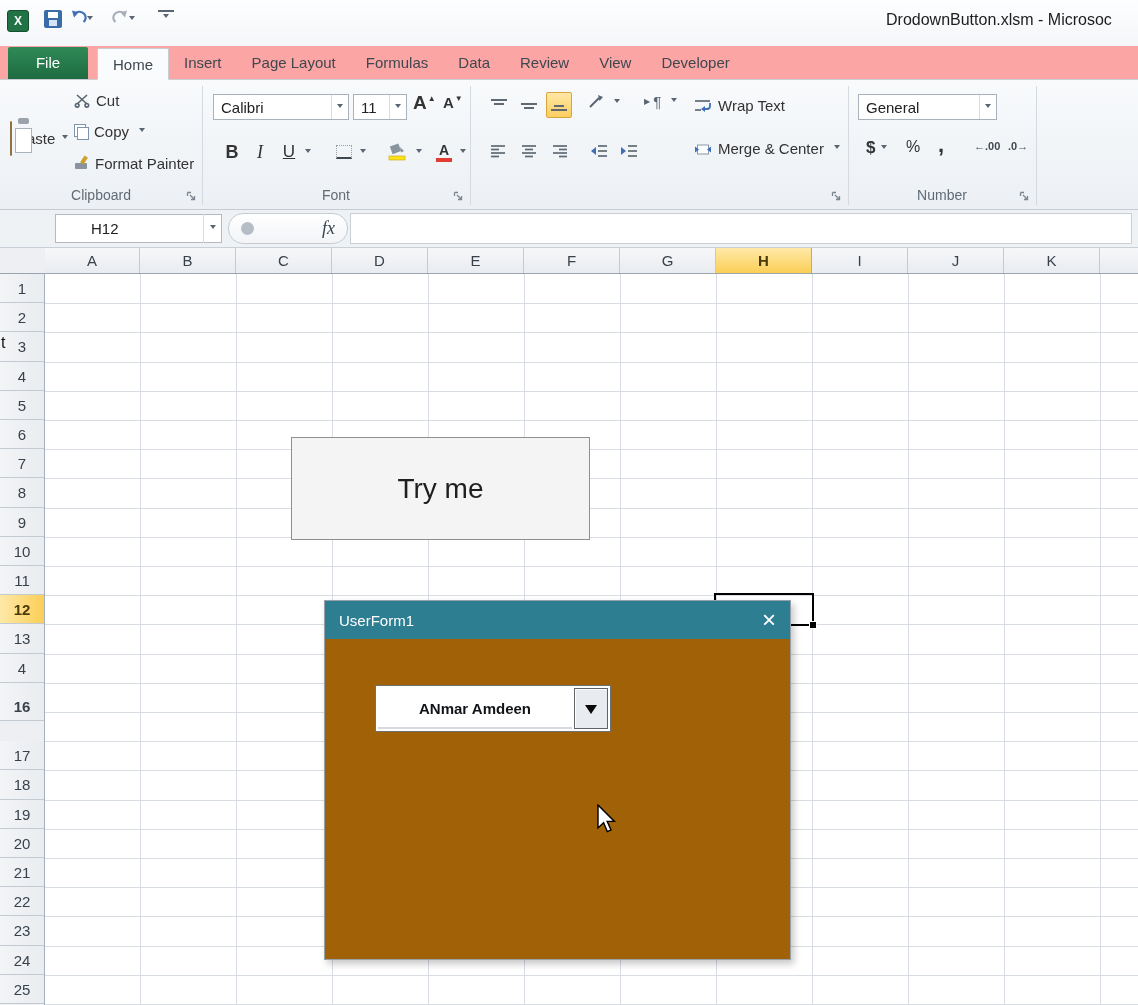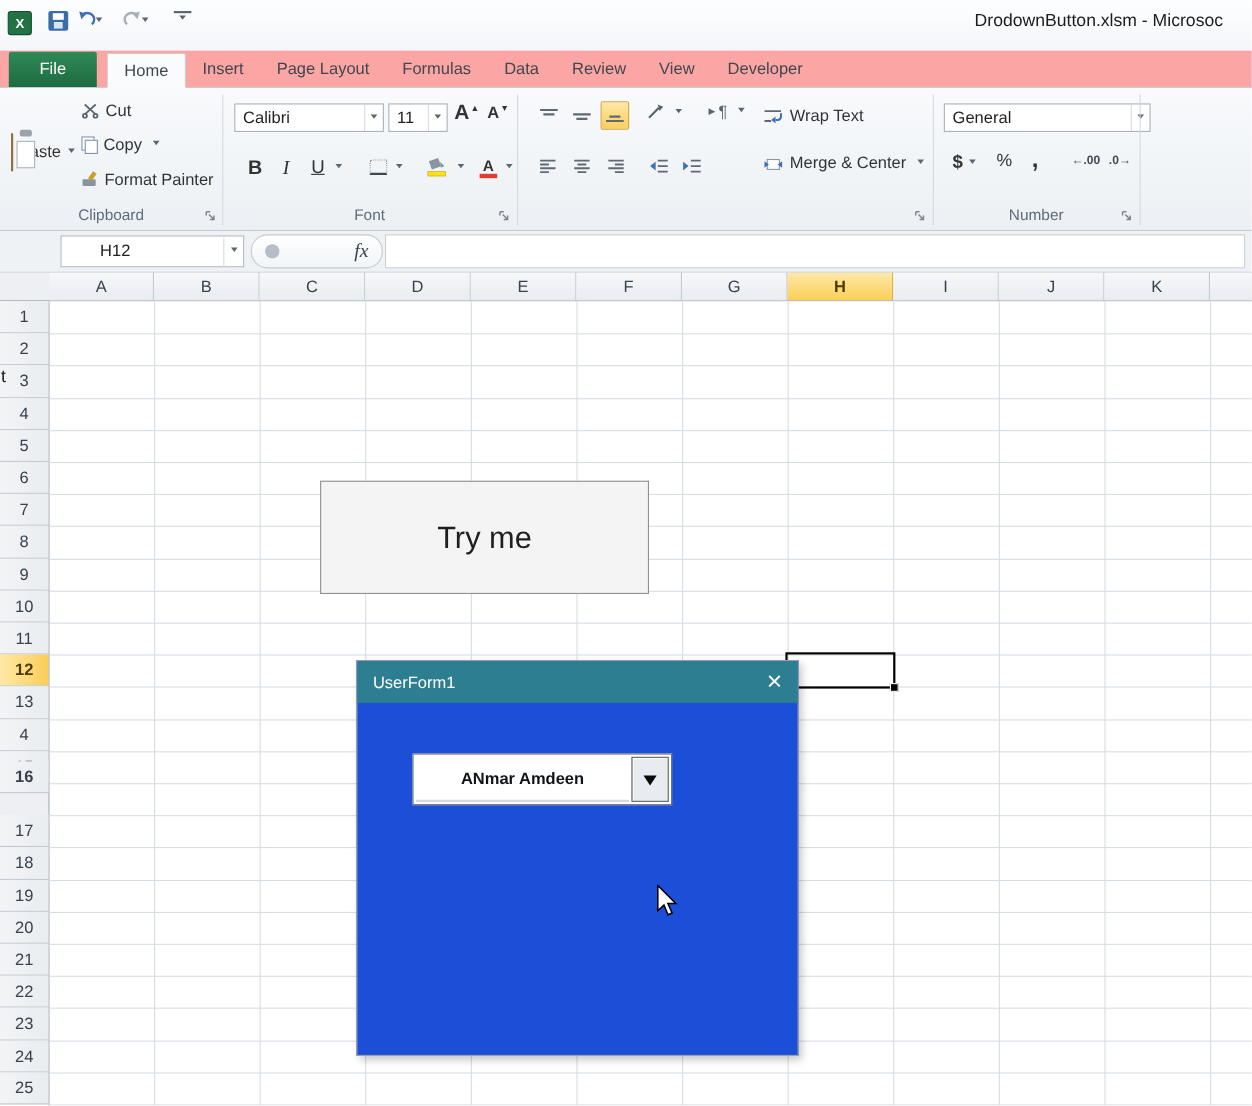--- a/index.html
+++ b/index.html
@@ -77,21 +77,21 @@
 .hline{position:absolute;left:45px;right:0;height:1px;background:#D8DDE3}
 #gutter{position:absolute;left:0;top:0;width:45px;height:731px;background:#EDEFF2;border-right:1px solid #A6B0BC}
 .rowh{position:absolute;left:0;width:44px;text-align:center;font-size:15px;color:#39424C;border-bottom:1px solid #C3CAD2;background:linear-gradient(90deg,#F3F4F6,#E9ECF0)}
 .rowh.sel{background:linear-gradient(90deg,#FFE9A8,#FBCE56);font-weight:bold;color:#4A3B0A}
 #stray-t{position:absolute;left:1px;top:60px;font-size:16px;color:#111}
 #tryme{position:absolute;left:291px;top:163px;width:299px;height:103px;background:#F4F4F4;border:1px solid #8F8F8F;display:flex;align-items:center;justify-content:center;font-size:28px;color:#1f1f1f;z-index:3;cursor:pointer}
 #selection{position:absolute;left:714px;top:319px;width:100px;height:33px;border:2px solid #000;z-index:4}
 #selection::after{content:"";position:absolute;right:-5px;bottom:-5px;width:6px;height:6px;background:#000;border:1px solid #fff}
 
 
-#userform{position:absolute;left:324px;top:600px;width:402px;height:360px;background:#1d4ed8;border:1px solid #98A0A8;box-shadow:3px 4px 7px rgba(0,0,0,.22);z-index:50}
+#userform{position:absolute;left:324px;top:600px;width:467px;height:360px;background:#a16207;border:1px solid #98A0A8;box-shadow:3px 4px 7px rgba(0,0,0,.22);z-index:50}
 #uf-title{height:38px;background:#2E7E92;display:flex;align-items:center;padding:0 14px;color:#fff;font-size:15px}
 #uf-close{margin-left:auto;font-size:24px;font-weight:300;color:#fff;line-height:20px;cursor:pointer}
 #combobox{position:absolute;left:50px;top:84px;width:236px;height:47px;background:#fff;border:1px solid #6E7277;display:flex;padding:2px}
 #combo-field{flex:1;display:flex;align-items:center;justify-content:center;font-size:15px;font-weight:600;color:#101418;background:#fff;box-shadow:inset 0 -2px 0 #D6DAE0;cursor:pointer}
 #combo-btn{width:34px;margin-left:2px;background:#E8EBEF;border:1px solid #5F6368;box-shadow:inset 1px 1px 0 #fff;display:flex;align-items:center;justify-content:center;cursor:pointer}
 #combo-btn .tri{width:0;height:0;border:6px solid transparent;border-top:9px solid #0A0A0A;margin-top:8px}
 
 #cursor{position:absolute;left:596px;top:804px;z-index:100;pointer-events:none}
 </style>
 </head>
@@ -338,21 +338,21 @@
         <polygon points="17,5.5 17,11.5 13,8.5" fill="#3E6FB8"></polygon>
       </svg>
     <span>Merge &amp; Center</span>
     <div class="caret"></div>
   </div>
   <svg class="launcher" style="left:831px" viewBox="0 0 11 11">
       <path d="M1.5 1.5 H5 M1.5 1.5 V5 M4 4 L8.5 8.5 M8.5 5 V8.5 H5" stroke="#7A8590" stroke-width="1.3" fill="none"></path>
     </svg>
   <div class="gdiv" style="left:848px"></div>
 
-  <div class="combo" style="left:858px;top:14px;width:188px">
+  <div class="combo" style="left:858px;top:14px;width:139px">
     <span>General</span>
     <div class="dd">
         <div class="caret"></div>
       </div>
   </div>
   <div class="rbtn" style="left:866px;top:58px;font-size:17px;font-weight:bold;gap:2px">
     <span>$</span>
     <div class="caret"></div>
   </div>
   <div class="rbtn" style="left:906px;top:58px;font-size:16px">%</div>

